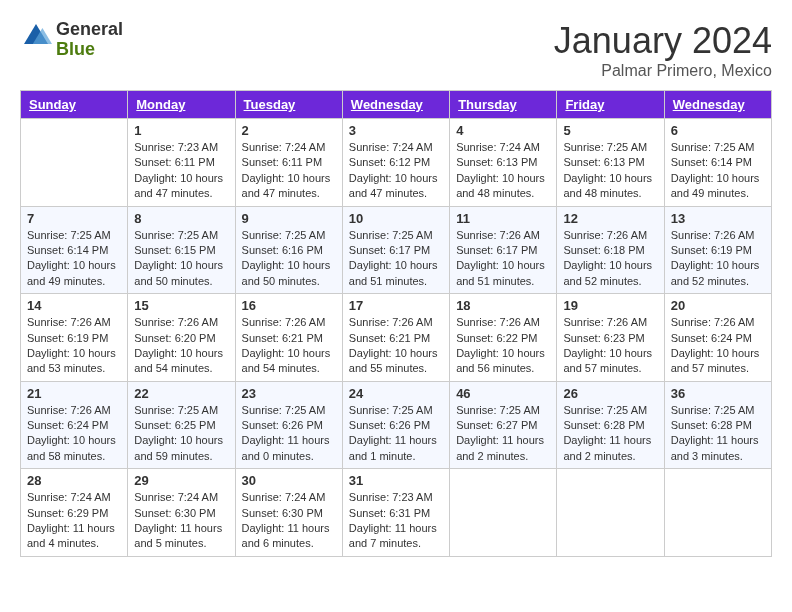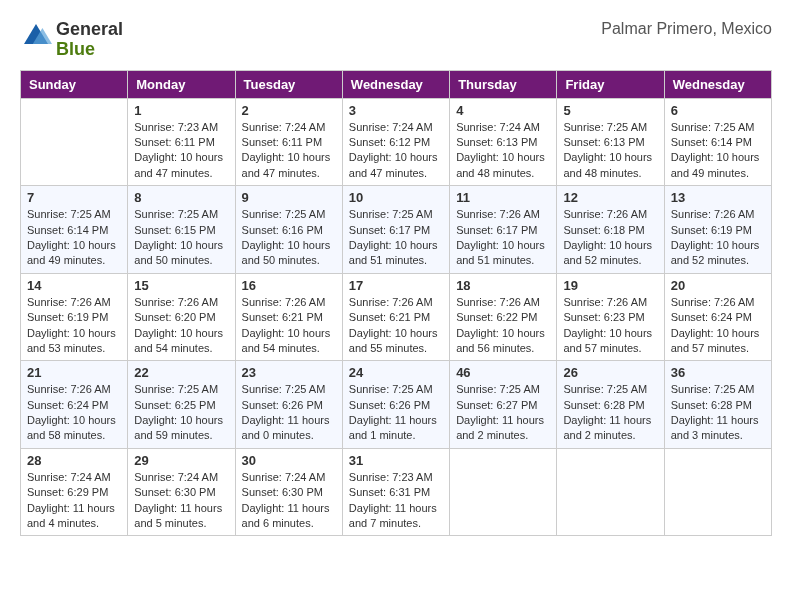--- a/index.html
+++ b/index.html
@@ -87,38 +87,40 @@
     .empty-cell {
       background: #f9f9f9;
     }
     tr:nth-child(even) td {
       background: #f5f8ff;
     }
     tr:nth-child(odd) td {
       background: #fff;
     }
     .calendar thead tr th {
-      background: #701a75;
+      background: #6d28d9;
+      text-decoration: underline;
     }
   </style>
 </head>
 <body>
 
 <div class="header">
   <div class="logo">
     <svg class="logo-icon" viewBox="0 0 40 40">
       <polygon points="20,5 35,30 5,30" fill="#1a5fa8"></polygon>
       <polygon points="28,10 40,30 16,30" fill="#5ba3d9" opacity="0.7"></polygon>
     </svg>
     <div class="logo-text">
       <span class="logo-general">General</span>
       <span class="logo-blue">Blue</span>
     </div>
   </div>
   <div class="title-block">
+    <div class="month-title">January 2024</div>
     <div class="location">Palmar Primero, Mexico</div>
   </div>
 </div>
 
 <table class="calendar">
   <thead>
     <tr>
     <th>Sunday</th>
         <th>Monday</th>
         <th>Tuesday</th>

